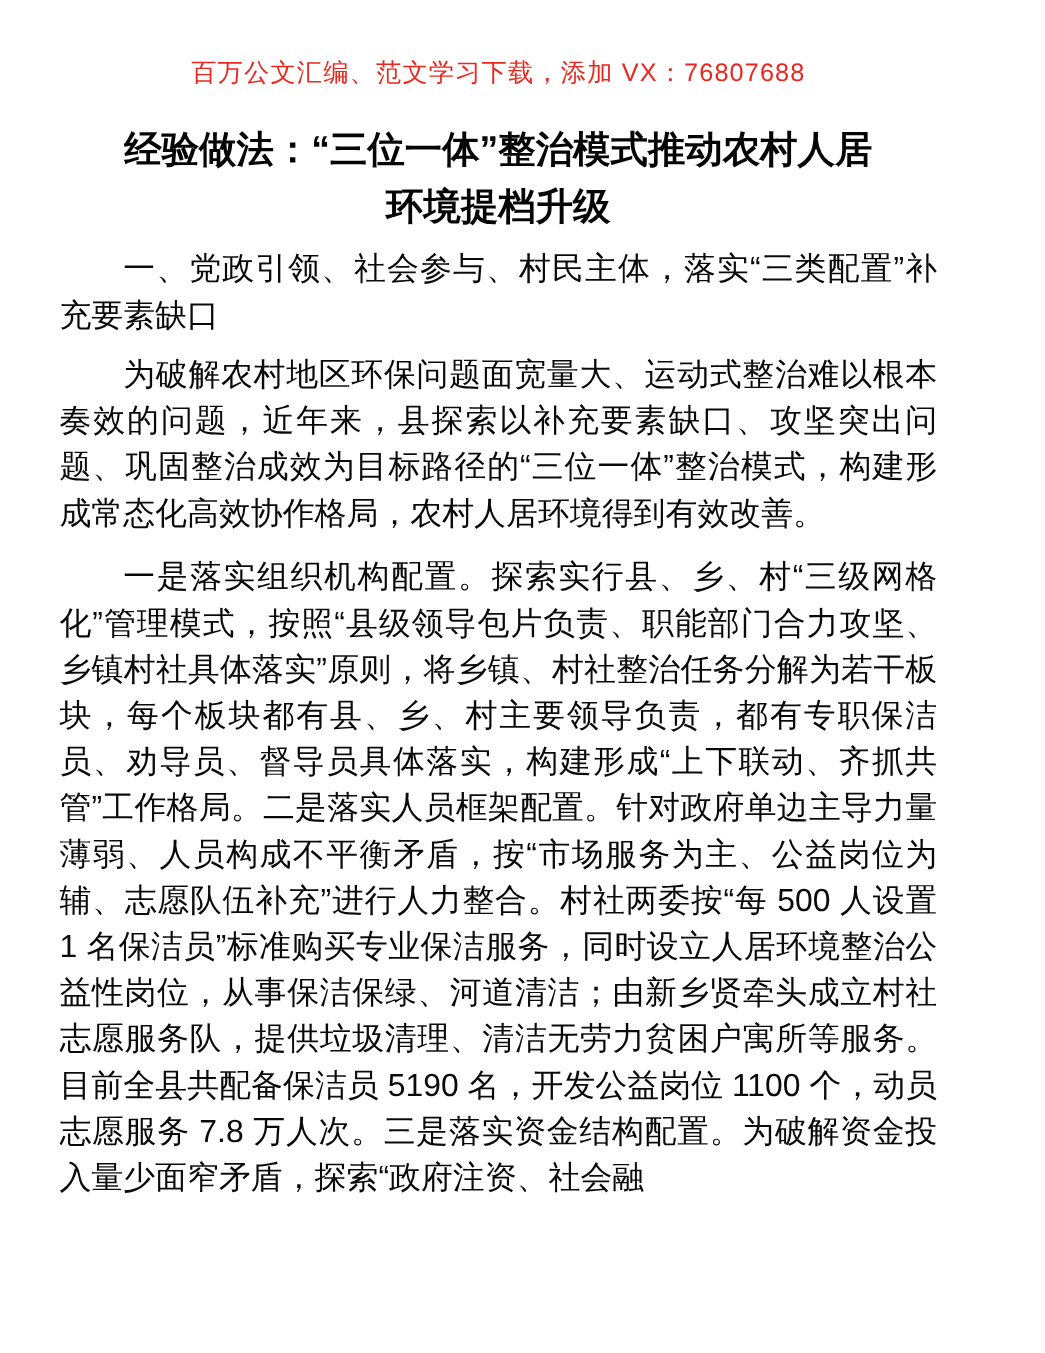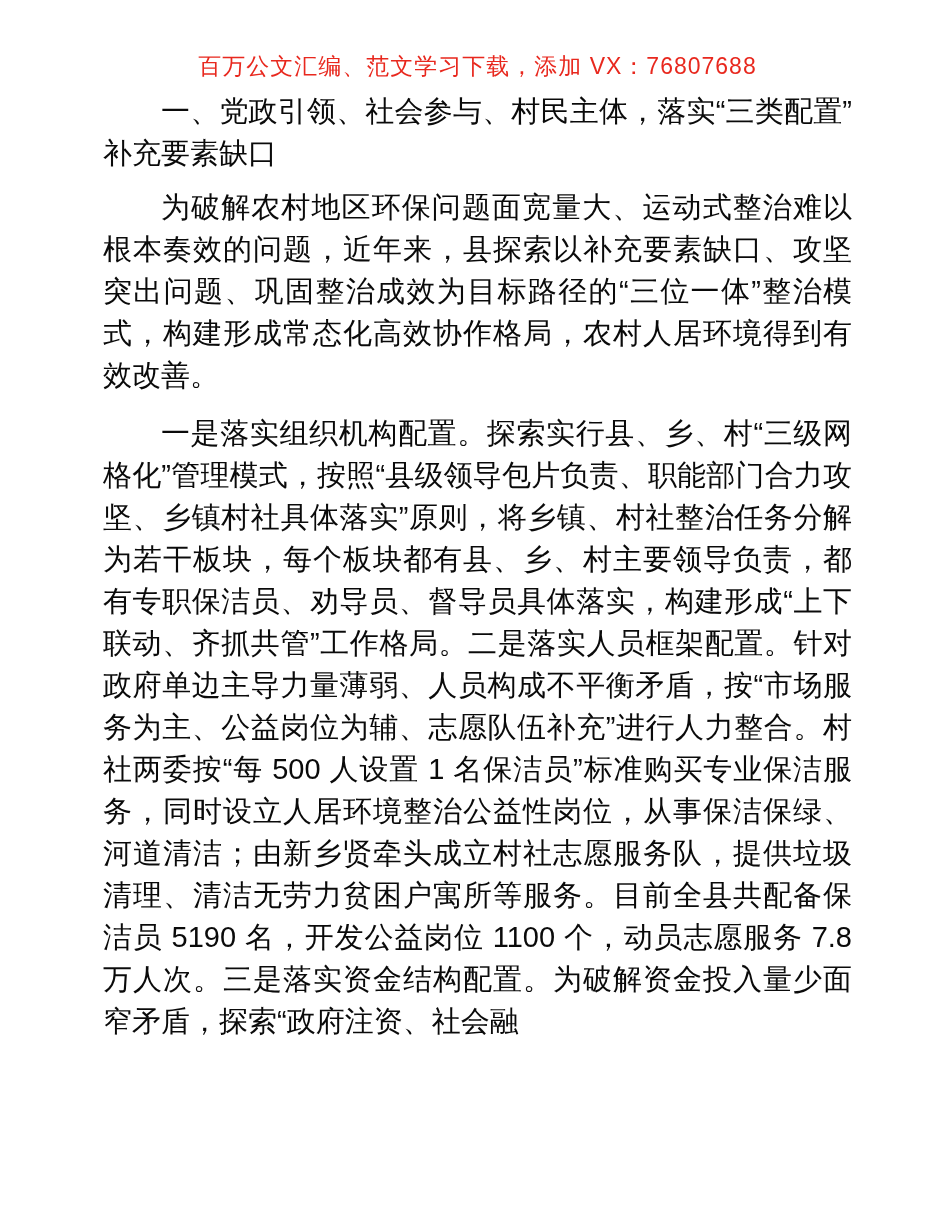--- a/index.html
+++ b/index.html
@@ -10,21 +10,21 @@
   body {
     width: 950px;
     height: 1230px;
     overflow: hidden;
     font-family: "Liberation Sans", "DejaVu Sans", sans-serif;
   }
   .page {
     box-sizing: border-box;
     width: 944px;
     height: 1230px;
-    padding: 52px 92px 0 103px;
+    padding: 52px 92px 0 54px;
     background: #ffffff;
   }
   .notice {
     font-size: 23px;
     line-height: 28px;
     text-align: center;
     color: #e8281e;
     letter-spacing: 1px;
     white-space: nowrap;
   }
@@ -50,20 +50,21 @@
   .para-heading { margin-top: 10px; }
   .para-body    { margin-top: 16px; }
 </style>
 </head>
 <body>
 
 <div class="page">
 
   <div class="notice">百万公文汇编、范文学习下载，添加 VX：76807688</div>
 
+  <h1 class="doc-title">经验做法：“三位一体”整治模式推动农村人居环境提档升级</h1>
 
   <p class="para para-heading">一、党政引领、社会参与、村民主体，落实“三类配置”补充要素缺口</p>
 
   <p class="para para-intro">为破解农村地区环保问题面宽量大、运动式整治难以根本奏效的问题，近年来，县探索以补充要素缺口、攻坚突出问题、巩固整治成效为目标路径的“三位一体”整治模式，构建形成常态化高效协作格局，农村人居环境得到有效改善。</p>
 
   <p class="para para-body">一是落实组织机构配置。探索实行县、乡、村“三级网格化”管理模式，按照“县级领导包片负责、职能部门合力攻坚、乡镇村社具体落实”原则，将乡镇、村社整治任务分解为若干板块，每个板块都有县、乡、村主要领导负责，都有专职保洁员、劝导员、督导员具体落实，构建形成“上下联动、齐抓共管”工作格局。二是落实人员框架配置。针对政府单边主导力量薄弱、人员构成不平衡矛盾，按“市场服务为主、公益岗位为辅、志愿队伍补充”进行人力整合。村社两委按“每 500 人设置 1 名保洁员”标准购买专业保洁服务，同时设立人居环境整治公益性岗位，从事保洁保绿、河道清洁；由新乡贤牵头成立村社志愿服务队，提供垃圾清理、清洁无劳力贫困户寓所等服务。目前全县共配备保洁员 5190 名，开发公益岗位 1100 个，动员志愿服务 7.8 万人次。三是落实资金结构配置。为破解资金投入量少面窄矛盾，探索“政府注资、社会融</p>
 
 </div>
 
 </body></html>

